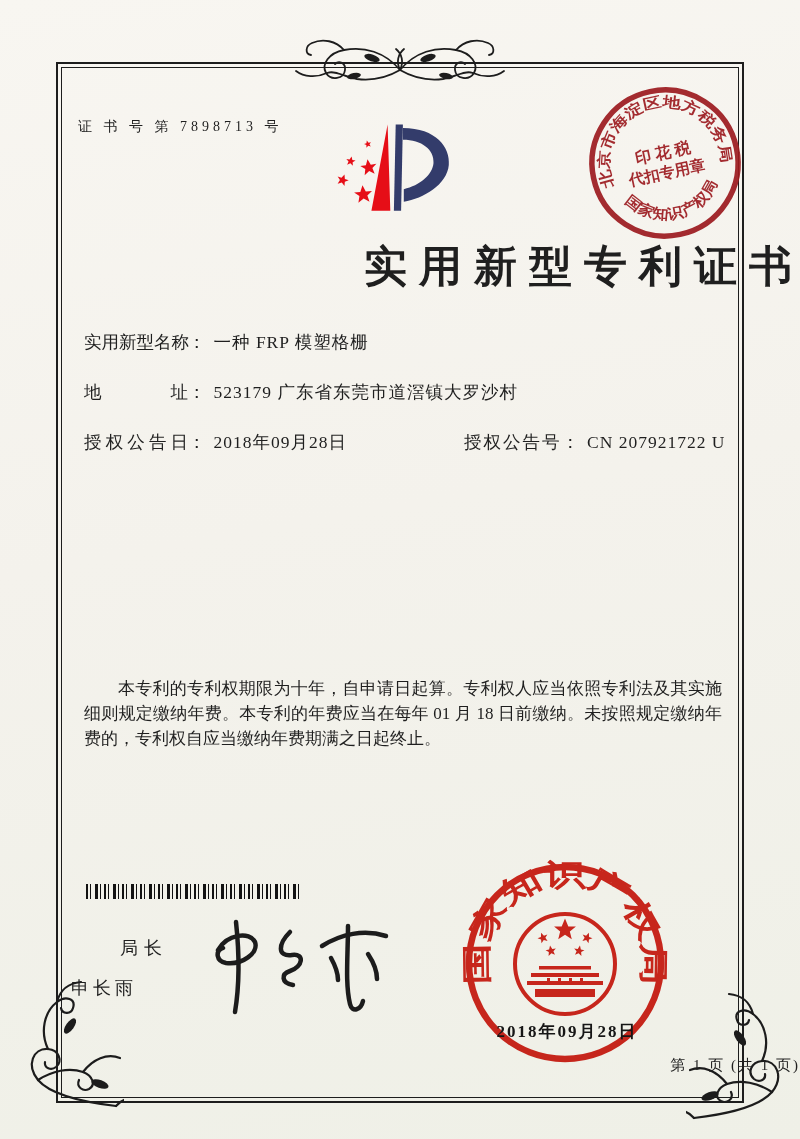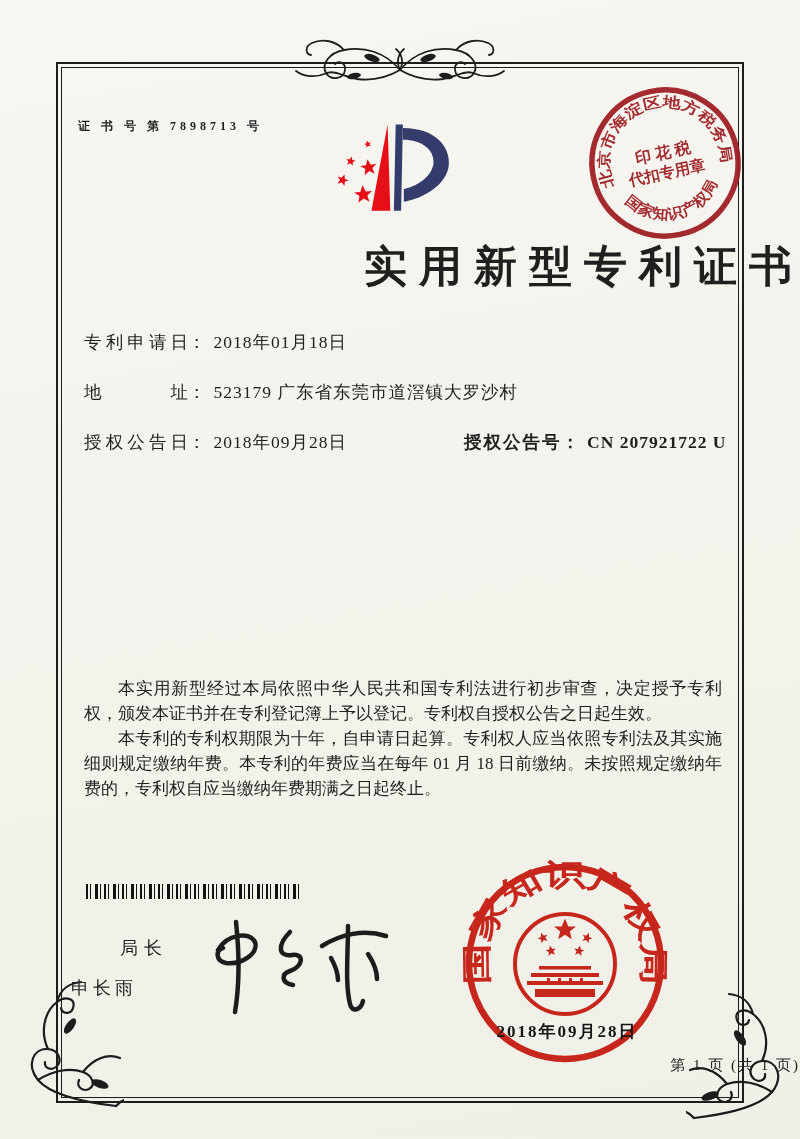--- a/index.html
+++ b/index.html
@@ -9,32 +9,32 @@
     font-family:"Liberation Serif","DejaVu Serif",serif;color:#1f1f1f;
   }
   
   .frame{position:absolute;left:56px;top:62px;right:56px;bottom:36px;border:2px solid #1d1d1d;}
   .frame-inner{position:absolute;inset:3px;border:1px solid #1d1d1d;}
   .ornament-top{position:absolute;left:50%;top:34px;transform:translateX(-50%);}
   .flourish{position:absolute;}
   .fl-bl{left:12px;top:980px;}
   .fl-br{right:2px;top:992px;transform:scaleX(-1);}
   
-  .cert-no{position:absolute;left:78px;top:118px;font-size:12px;letter-spacing:4px;white-space:nowrap;font-weight:bold;}
+  .cert-no{position:absolute;left:78px;top:118px;font-size:14px;letter-spacing:4px;white-space:nowrap;}
   .logo{position:absolute;left:312px;top:110px;}
   .title{position:absolute;left:0;top:234px;width:100%;margin:4px;text-align:right;
          font-size:43px;font-weight:bold;letter-spacing:12px;white-space:nowrap;}
   .tax-stamp{position:absolute;left:580px;top:78px;transform:rotate(-12deg);opacity:.92;}
   
   .fields{position:absolute;left:84px;top:330px;width:640px;font-size:17.5px;}
   .field-row{height:50px;white-space:nowrap;position:relative;}
   .flabel{display:inline-block;width:104px;text-align:justify;text-align-last:justify;vertical-align:top;}
   .colon{display:inline-block;}
   .fvalue{margin-left:8px;letter-spacing:1px;}
-  .grant{position:absolute;left:380px;top:0;font-weight:bold;}
+  .grant{position:absolute;left:380px;top:0;}
   .grant .flabel{width:auto;text-align:left;text-align-last:auto;letter-spacing:2px;}
   
   .body-text{position:absolute;left:84px;top:676px;width:638px;font-size:17px;line-height:25px;text-align:justify;}
   .body-text p{margin:0;text-indent:2em;}
   
   .barcode{position:absolute;left:86px;top:884px;width:214px;height:15px;
     background:repeating-linear-gradient(90deg,
       #121212 0 2px,transparent 2px 4px,
       #121212 4px 5px,transparent 5px 9px,
       #121212 9px 12px,transparent 12px 14px,
@@ -131,35 +131,34 @@
     <g fill="#333c6b">
       <path d="M93,16 L101,16 L99,112 L91,112 Z"></path>
       <path d="M101,20 C138,20 154,42 152,61 C150,83 124,98 102,102 L102,88 C120,84 134,72 135,59 C136,44 122,33 101,33 Z"></path>
     </g>
   </svg>
 
   <h1 class="title">实用新型专利证书</h1>
 
   <div class="fields">
     <div class="field-row">
-      <span class="flabel">专利申请日</span><span class="colon">：</span><span class="fvalue">2018年01月18日</span>
+      <span class="flabel">实用新型名称</span><span class="colon">：</span><span class="fvalue">一种 FRP 模塑格栅</span>
     </div>
     <div class="field-row">
       <span class="flabel">地址</span><span class="colon">：</span><span class="fvalue">523179 广东省东莞市道滘镇大罗沙村</span>
     </div>
     <div class="field-row">
       <span class="flabel">授权公告日</span><span class="colon">：</span><span class="fvalue">2018年09月28日</span>
       <span class="grant">
         <span class="flabel">授权公告号</span><span class="colon">：</span><span class="fvalue">CN 207921722 U</span>
       </span>
     </div>
   </div>
 
   <div class="body-text">
-    <p>本实用新型经过本局依照中华人民共和国专利法进行初步审查，决定授予专利权，颁发本证书并在专利登记簿上予以登记。专利权自授权公告之日起生效。</p>
     <p>本专利的专利权期限为十年，自申请日起算。专利权人应当依照专利法及其实施细则规定缴纳年费。本专利的年费应当在每年 01 月 18 日前缴纳。未按照规定缴纳年费的，专利权自应当缴纳年费期满之日起终止。</p>
   </div>
 
   <div class="barcode"></div>
 
   <div class="director-title">局长</div>
   <div class="director-name">申长雨</div>
   <svg class="signature" width="210" height="115" viewBox="0 0 210 115">
     <g stroke="#1c1c1c" fill="none" stroke-width="4.5" stroke-linecap="round">
       <path d="M38,16 C41,44 42,76 37,106"></path>

